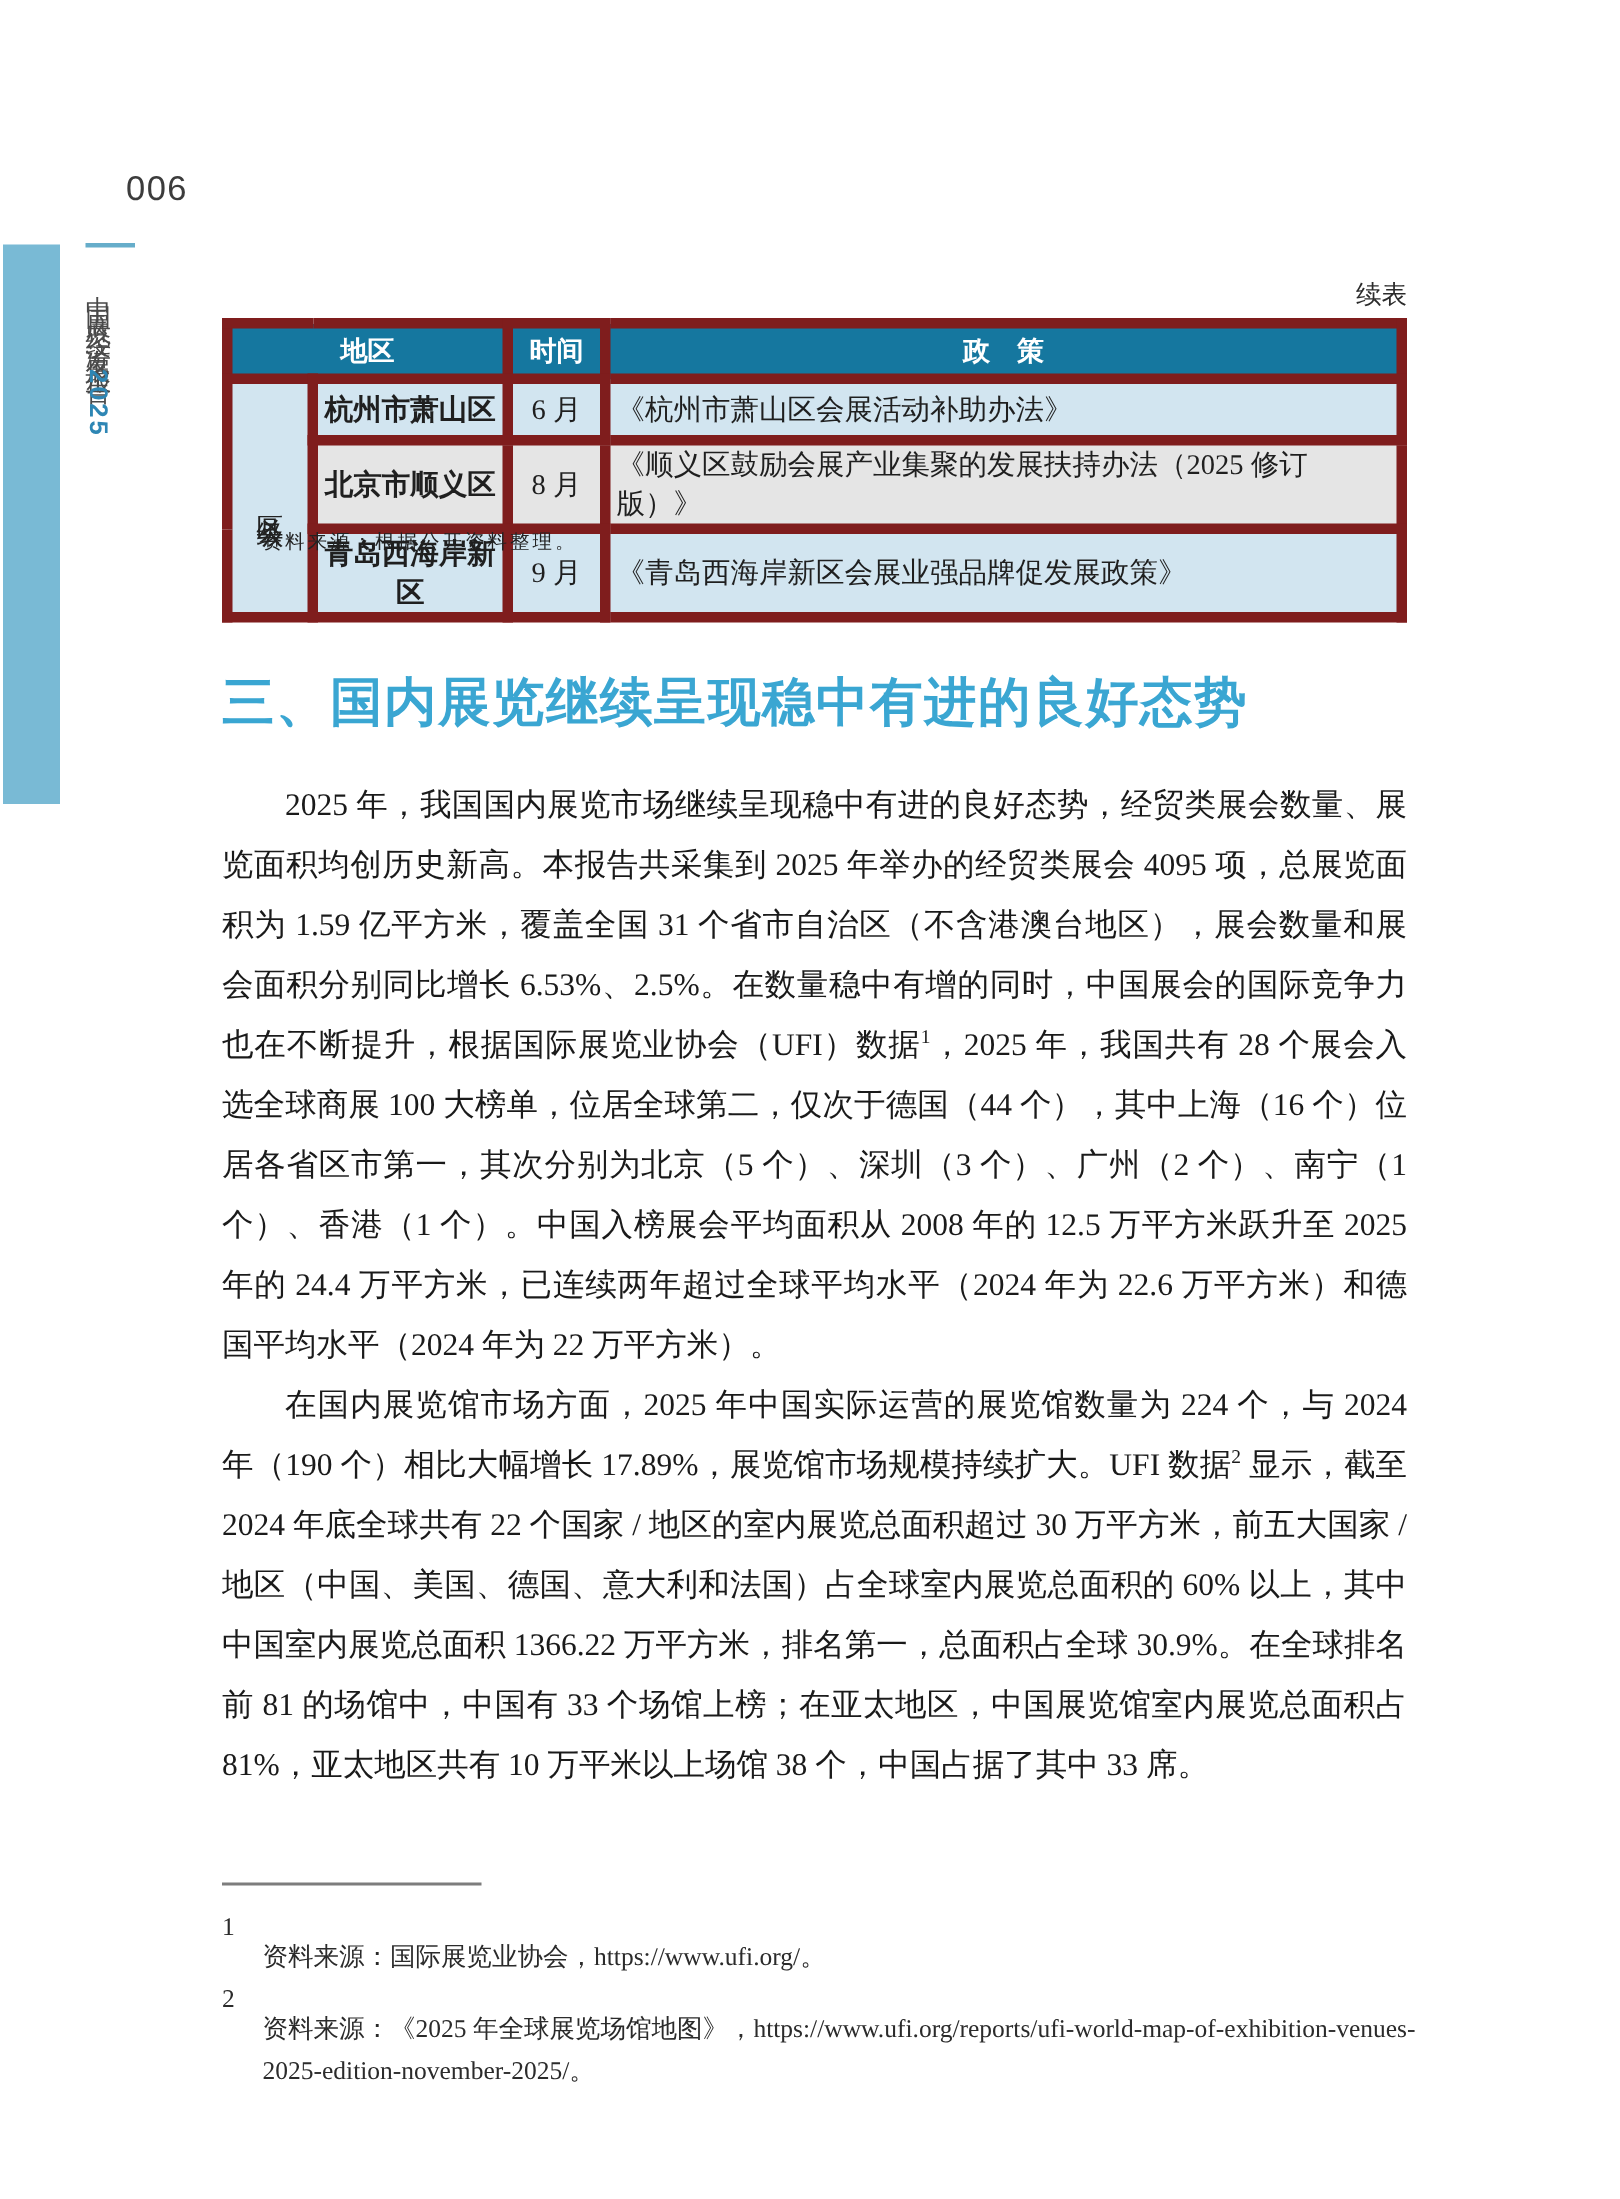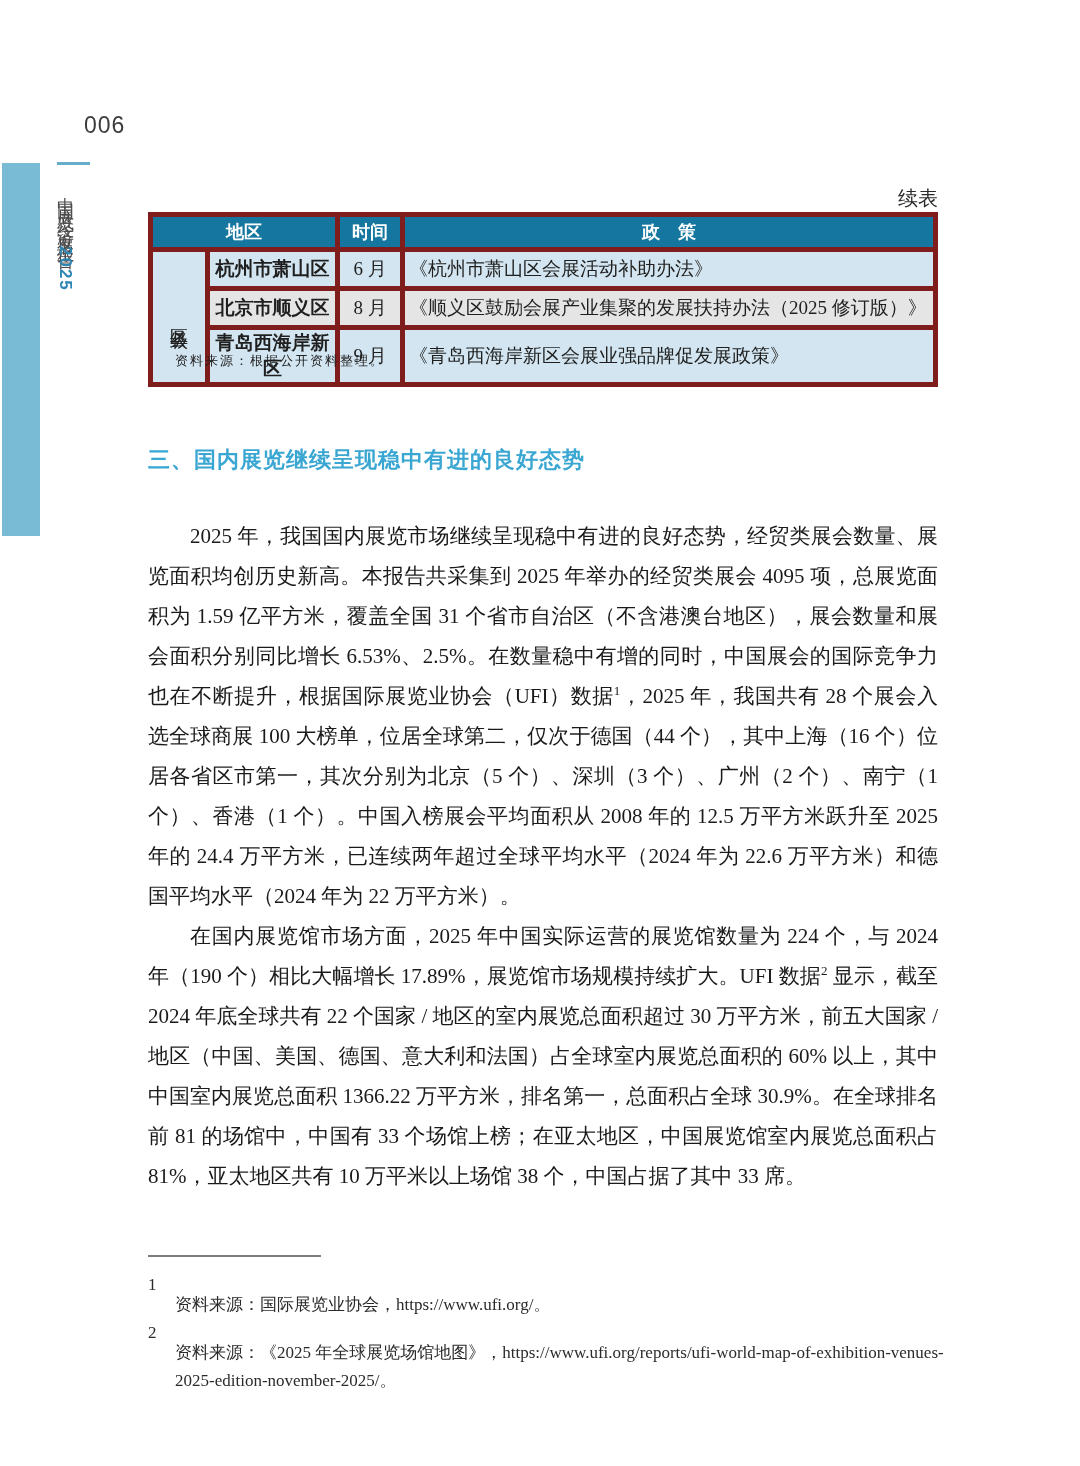--- a/index.html
+++ b/index.html
@@ -49,36 +49,36 @@
     color: #2e86b4;
     font-weight: bold;
     letter-spacing: 2px;
     margin-top: 2px;
   }
 
   
   .continued-label {
     position: absolute;
     right: 142px; top: 185px;
-    font-size: 20px;
+    font-size: 17px;
     color: #2b2b2b;
     text-align: right;
   }
 
   
   .policy-table {
     position: absolute;
     left: 148px; top: 212px;
     width: 790px;
     border-collapse: collapse;
     table-layout: fixed;
     font-size: 19px;
   }
   .policy-table th, .policy-table td {
-    border: 5px solid #7f1d1d;
+    border: 7px solid #7f1d1d;
     padding: 0 4px;
   }
   .policy-table thead th {
     background: #15779f;
     color: #ffffff;
     font-family: "Liberation Sans", sans-serif;
     font-weight: bold;
     font-size: 18px;
     height: 30px;
     text-align: center;
@@ -106,21 +106,21 @@
     letter-spacing: 2px;
     color: #222222;
   }
 
   
   .section-heading {
     position: absolute;
     left: 148px; top: 445px;
     font-family: Liberation Serif, serif;
     font-weight: bold;
-    font-size: 22px;
+    font-size: 35px;
     letter-spacing: 1px;
     color: #3aa6d2;
     white-space: nowrap;
   }
 
   
   .body-paragraphs {
     position: absolute;
     left: 148px; top: 516px;
     width: 790px;

